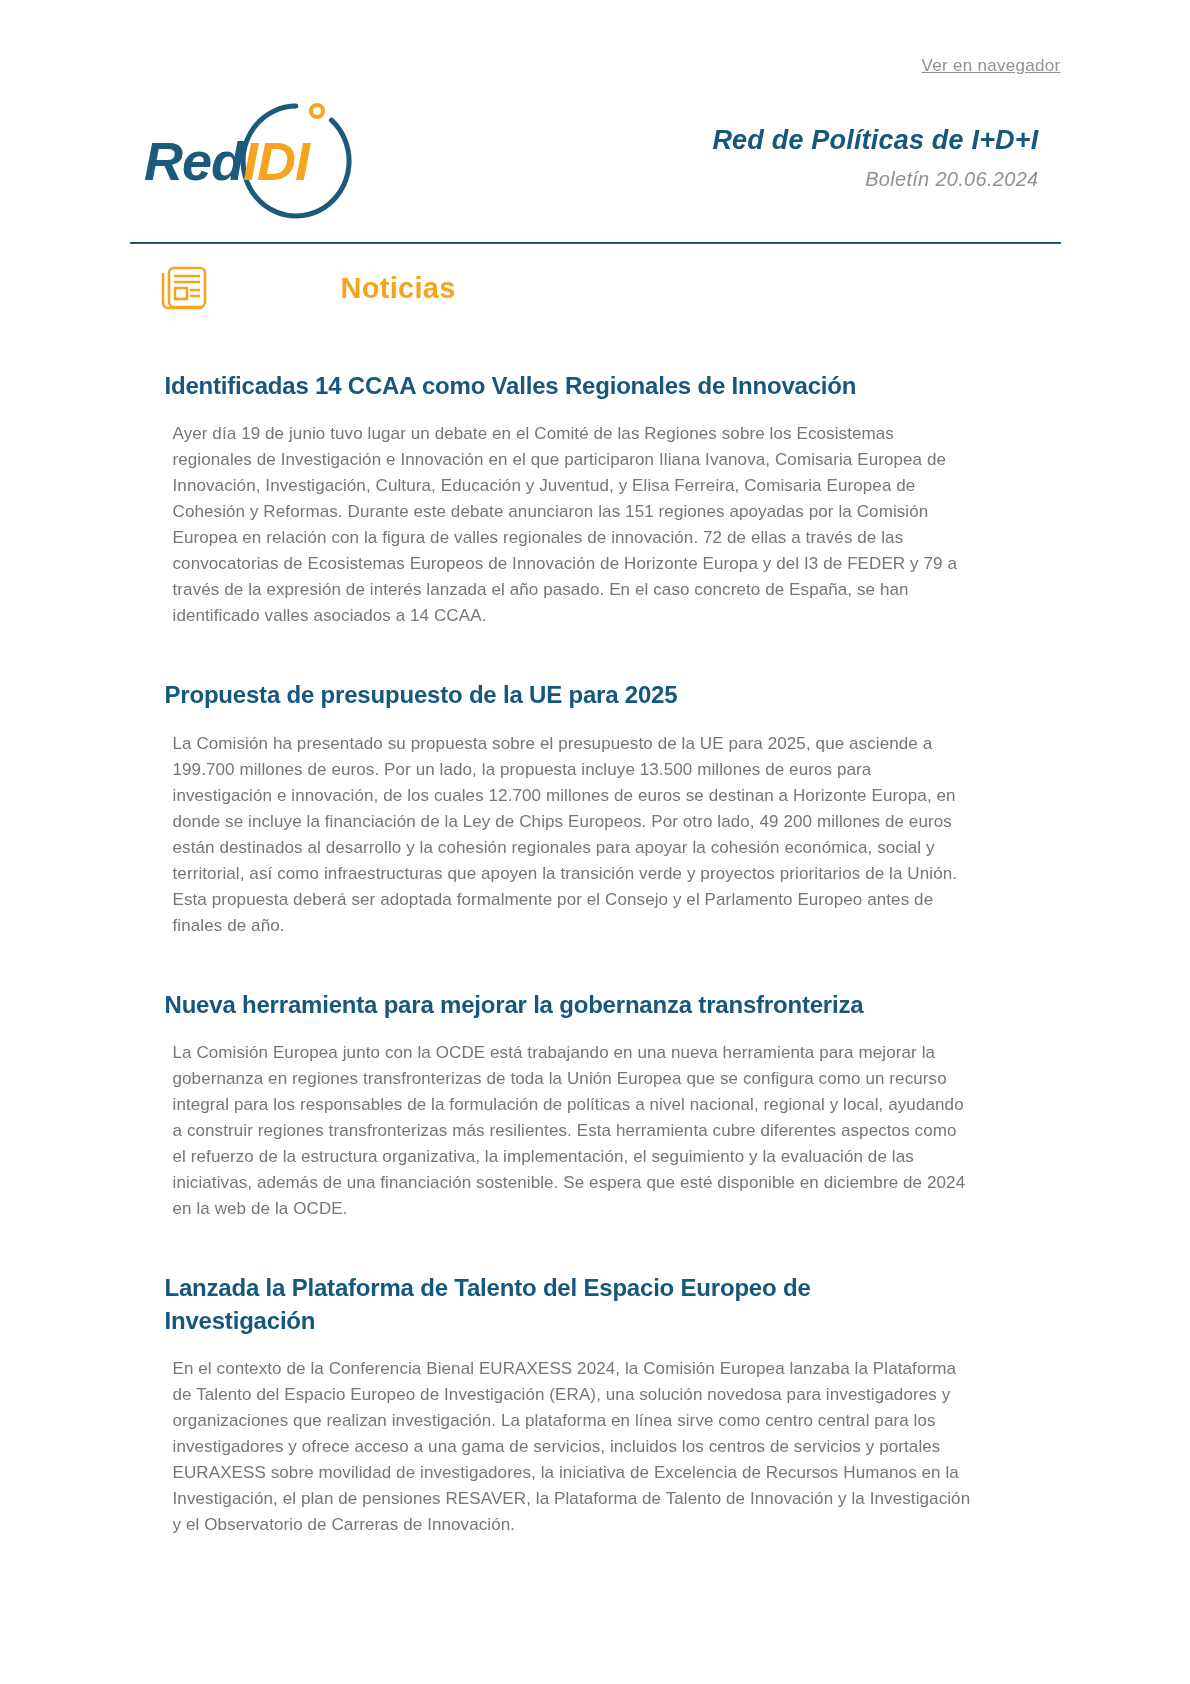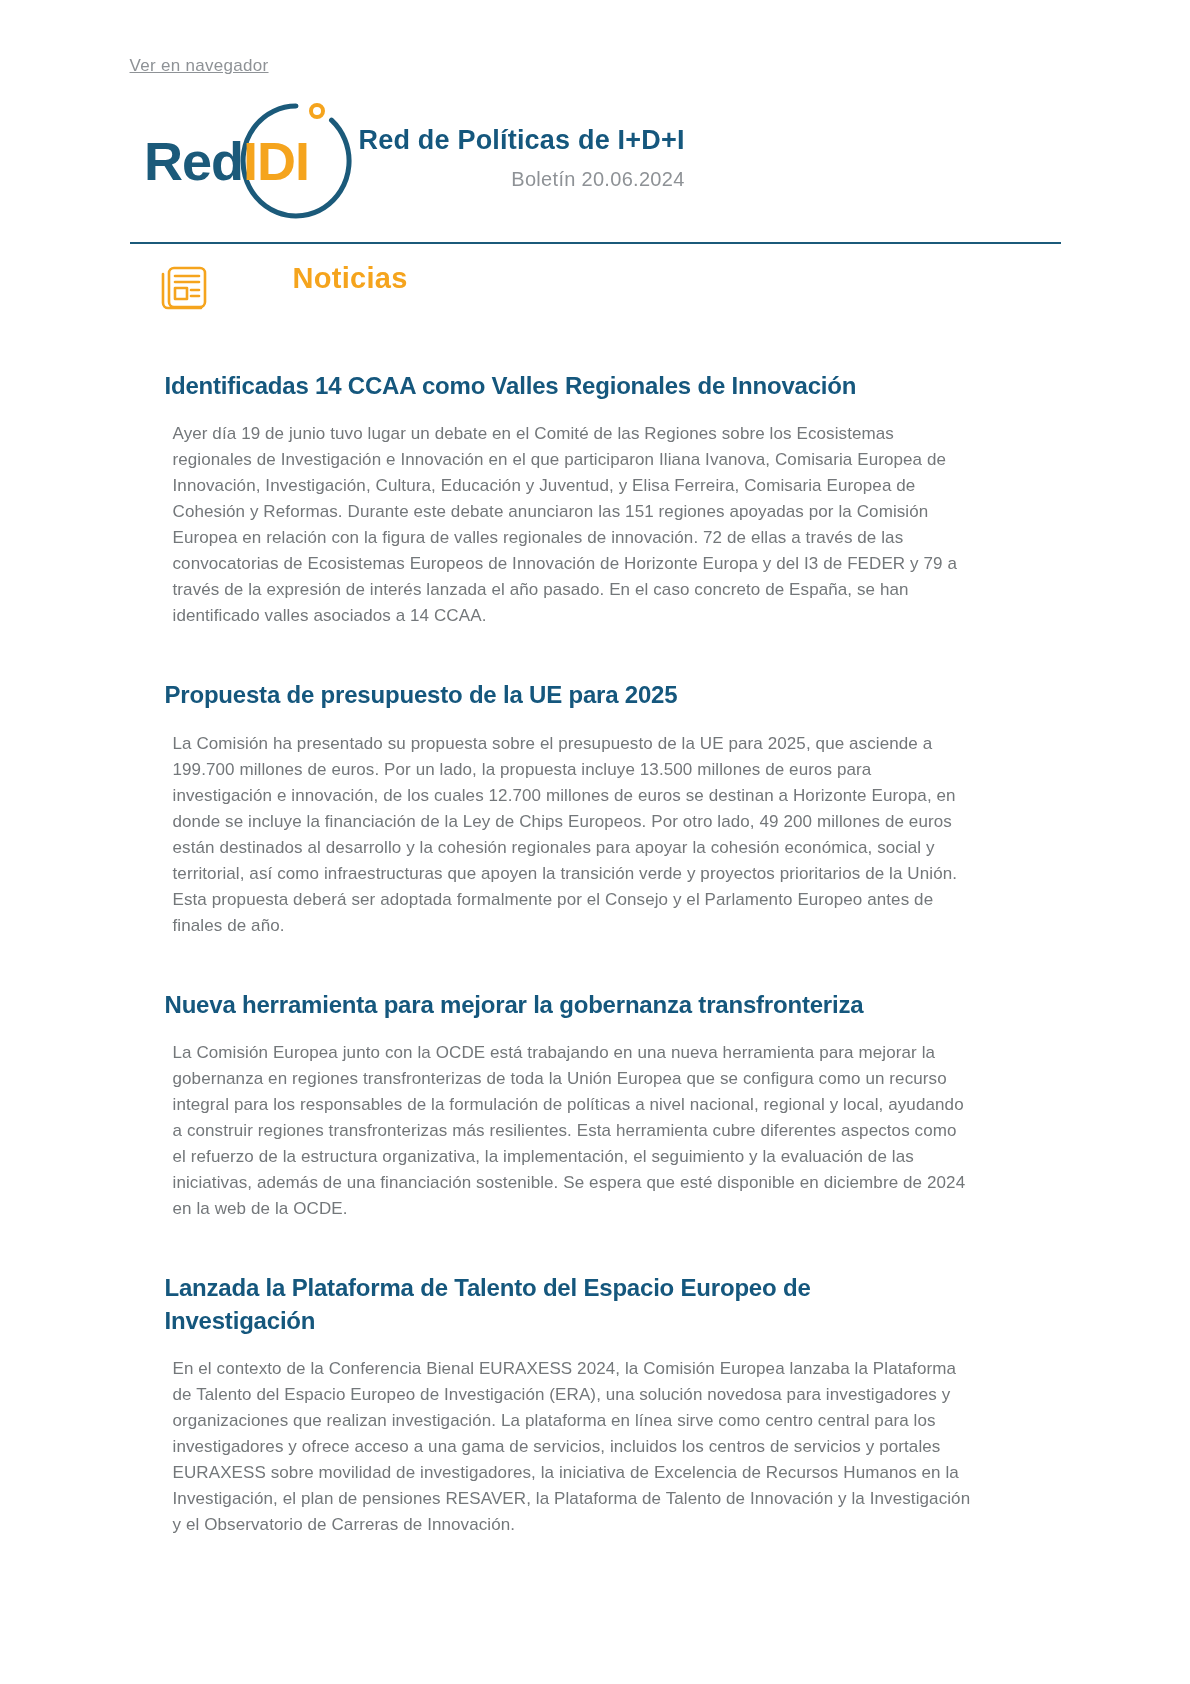--- a/index.html
+++ b/index.html
@@ -20,37 +20,38 @@
     font-family:"Liberation Sans", sans-serif;
     -webkit-font-smoothing:antialiased;
   }
   .container{
     width:931px;
     margin:0 auto;
     padding-top:56px;
   }
   
   .view-link-row{
-    text-align:left;
+    text-align:right;
     margin-bottom:26px;
   }
   .view-link{
     color:var(--muted);
     font-size:17px;
     letter-spacing:.3px;
     text-decoration:underline;
     cursor:pointer;
   }
   
   .header{
     display:flex;
-    justify-content:flex-start;
+    justify-content:space-between;
     align-items:center;
     padding:0 0 22px 0;
     border-bottom:2px solid var(--logo-blue);
+    font-style:italic;
   }
   .logo-wrap{ margin-left:14px; }
   .logo-svg{ display:block; }
   .logo-text{ font-family:"Liberation Sans", sans-serif; font-weight:bold; letter-spacing:-1px; }
   .logo-red{ fill:var(--logo-blue); }
   .logo-idi{ fill:var(--accent); }
   .logo-arc{ stroke:var(--logo-blue); }
   .logo-dot{ stroke:var(--accent); }
   .header-right{
     text-align:right;
@@ -65,23 +66,24 @@
   }
   .issue{
     font-size:20px;
     color:var(--muted);
     margin-top:12px;
     letter-spacing:.3px;
   }
   
   .section-header{
     display:flex;
-    align-items:flex-start;
+    align-items:center;
     margin-top:18px;
     padding-left:25px;
+    gap:48px;
   }
   .section-icon{
     width:56px;
     height:52px;
     color:var(--accent);
     flex:0 0 auto;
   }
   .section-title{
     font-size:29px;
     font-weight:bold;

